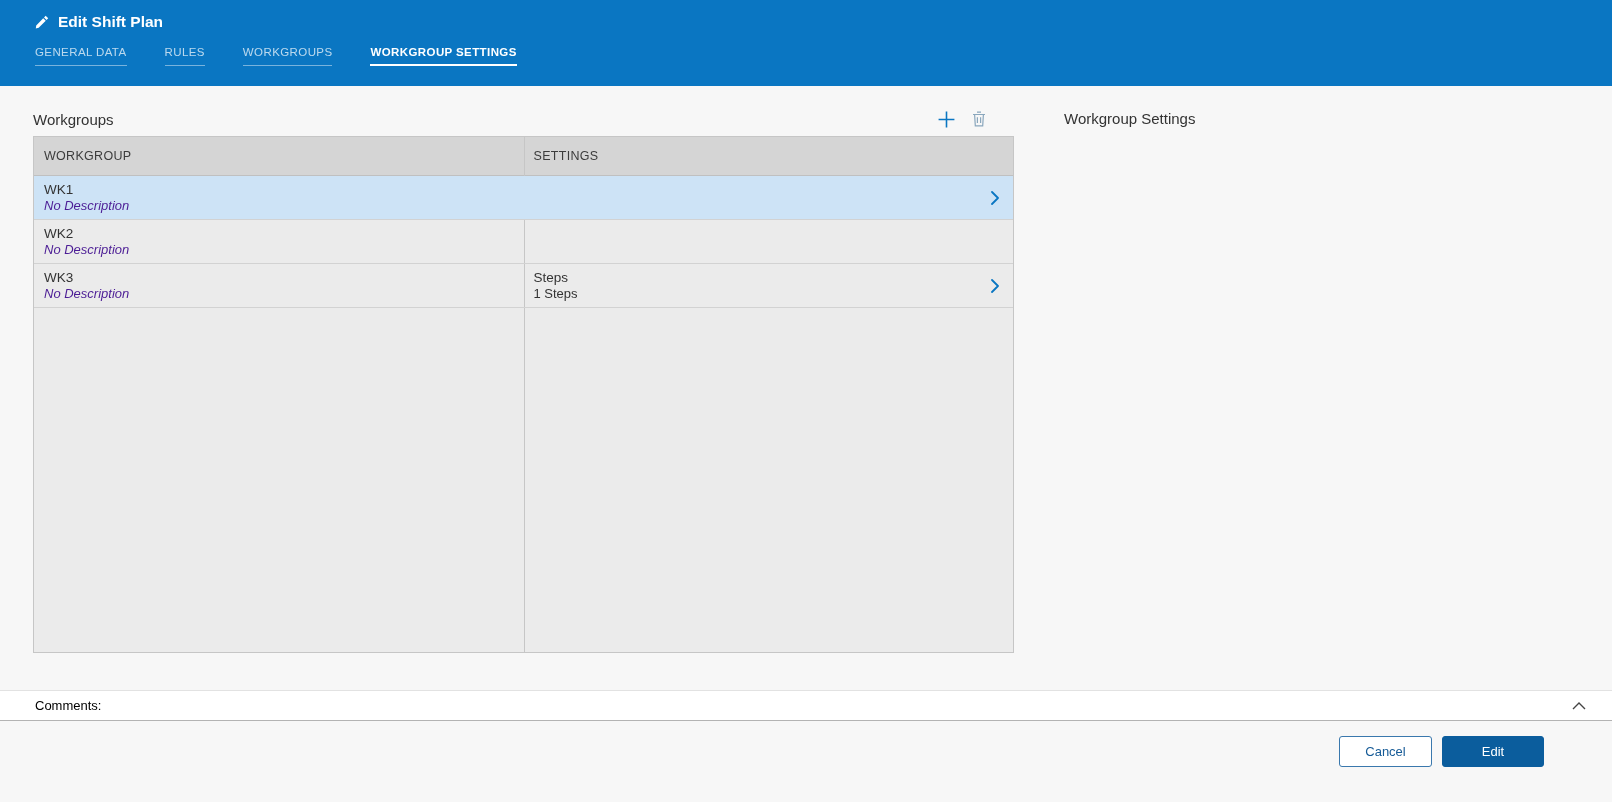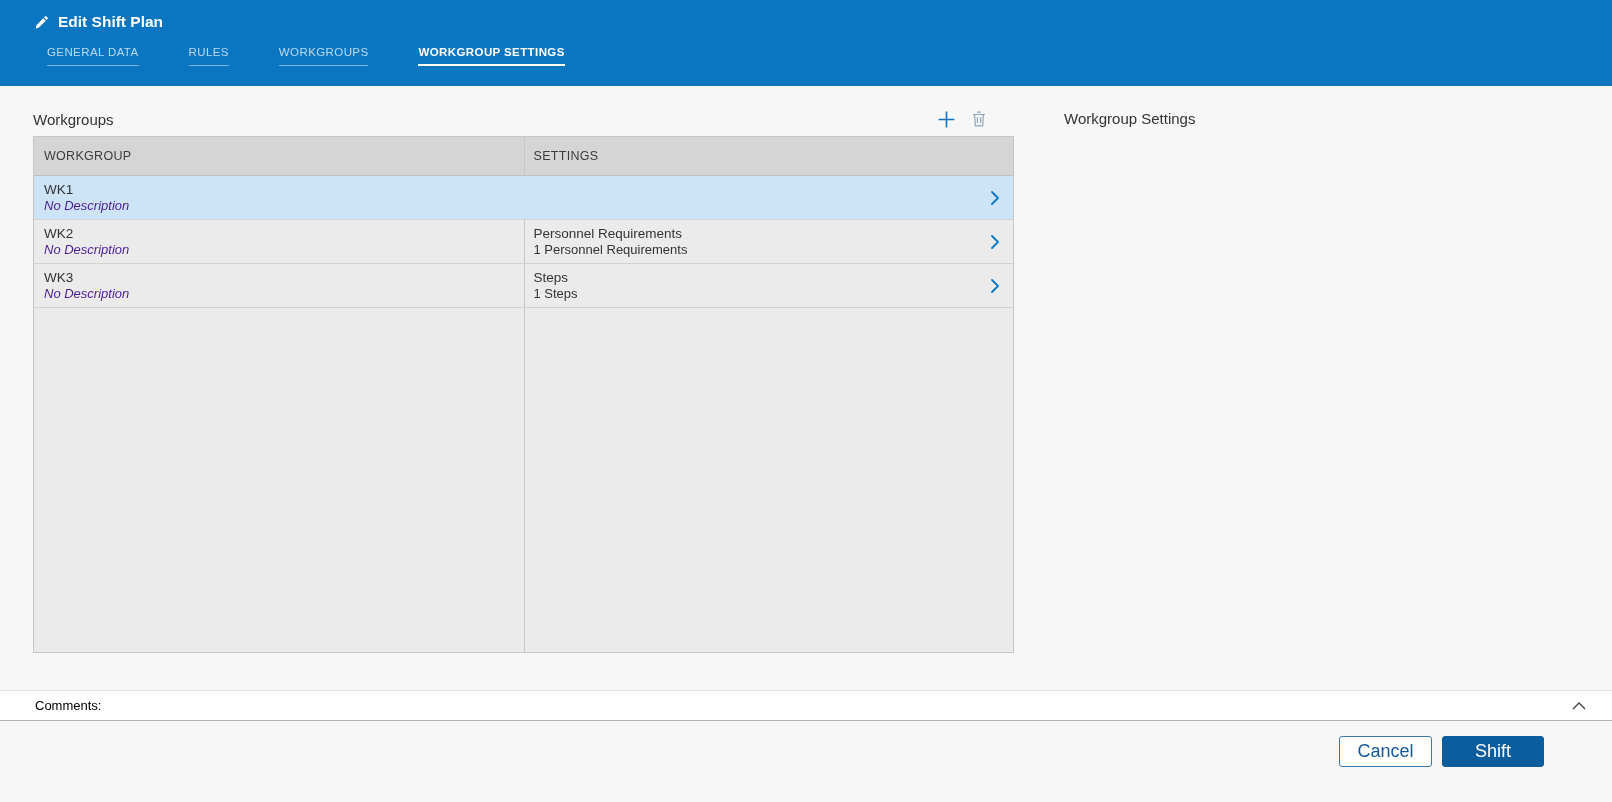--- a/index.html
+++ b/index.html
@@ -6,21 +6,21 @@
   html,body { width:1612px; height:802px; overflow:hidden;
     font-family:"Liberation Sans", sans-serif; background:#f7f7f7; }
 
   
   .header { height:86px; background:#0a76c2; padding:13px 0 16px 35px; }
   .title-row { display:flex; align-items:center; gap:9px; color:#fff; }
   .pencil { display:flex; align-items:center; }
   .title { font-size:15.5px; font-weight:700; }
   .tabs { display:flex; gap:38px; margin-top:15px; }
   .tab { font-size:11.5px; letter-spacing:.4px; color:rgba(255,255,255,.72);
-    padding-bottom:7px; border-bottom:1px solid rgba(255,255,255,.45); cursor:pointer;margin-left:12px; }
+    padding-bottom:7px; border-bottom:1px solid rgba(255,255,255,.45); cursor:pointer; }
   .tab.active { color:#fff; border-bottom:2px solid #fff; padding-bottom:6px; font-weight:700; }
 
   
   .main { position:relative; height:604px; background:#f7f7f7; }
   .left-panel { position:absolute; left:33px; top:0; width:981px; }
   .panel-head { display:flex; justify-content:space-between; align-items:center;
     margin-top:20px; height:26px; }
   .panel-title { font-size:15px; color:#333; }
   .panel-icons { display:flex; gap:16px; align-items:center; margin-right:28px; }
   .icon-btn { cursor:pointer; display:flex; align-items:center; }
@@ -46,21 +46,21 @@
 
   
   .comments { height:31px; background:#fff; border-top:1px solid #e2e2e2;
     border-bottom:1px solid #b3b3b3; display:flex; align-items:center;
     justify-content:space-between; padding:0 26px 0 35px; }
   .comments-label { font-size:13px; color:#000000; }
 
   
   .footer { height:81px; display:flex; justify-content:flex-end;
     align-items:flex-start; padding:15px 68px 0 0; gap:10px; }
-  .btn { height:31px; border-radius:3px; font-size:18px; display:flex;
+  .btn { height:31px; border-radius:3px; font-size:13px; display:flex;
     align-items:center; justify-content:center; cursor:pointer; }
   .btn-cancel { width:93px; background:#fff; border:1px solid #3a78ad; color:#155a96; }
   .btn-save { width:102px; background:#0b5d9d; border:1px solid #0b5d9d; color:#fff; }
 </style>
 </head>
 <body>
 
 <div class="header">
   <div class="title-row">
     <span class="pencil">
@@ -117,31 +117,20 @@
         </div>
       </div>
 
       <div class="trow">
         <div class="cell">
           <span class="lines">
             <span class="name">WK2</span>
             <span class="desc">No Description</span>
           </span>
         </div>
-        <div class="cell">
-          <span class="lines">
-            <span class="name">Personnel Requirements</span>
-            <span class="value">1 Personnel Requirements</span>
-          </span>
-          <span class="chev">
-            <svg width="8" height="14" viewBox="0 0 8 14">
-              <path d="M1 1l6 6-6 6" fill="none" stroke="#0a76c2" stroke-width="1.8" stroke-linecap="round" stroke-linejoin="round"></path>
-            </svg>
-          </span>
-        </div>
       </div>
 
       <div class="trow">
         <div class="cell">
           <span class="lines">
             <span class="name">WK3</span>
             <span class="desc">No Description</span>
           </span>
         </div>
         <div class="cell">
@@ -166,14 +155,14 @@
   <span class="comments-label">Comments:</span>
   <span class="icon-btn">
     <svg width="14" height="8" viewBox="0 0 14 8">
       <path d="M1 7l6-6 6 6" fill="none" stroke="#444" stroke-width="1.4"></path>
     </svg>
   </span>
 </div>
 
 <div class="footer">
   <div class="btn btn-cancel">Cancel</div>
-  <div class="btn btn-save">Shift</div>
+  <div class="btn btn-save">Edit</div>
 </div>
 
 </body></html>

